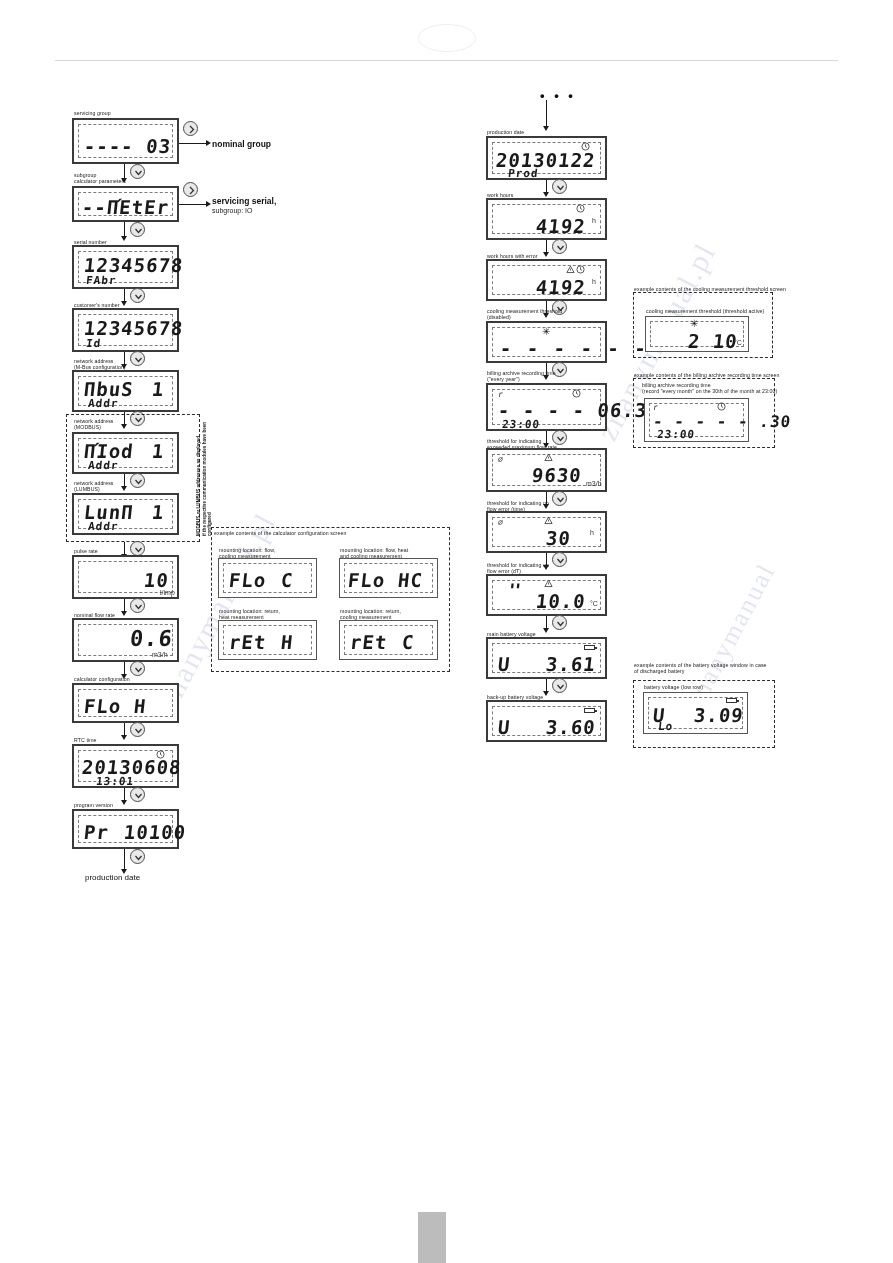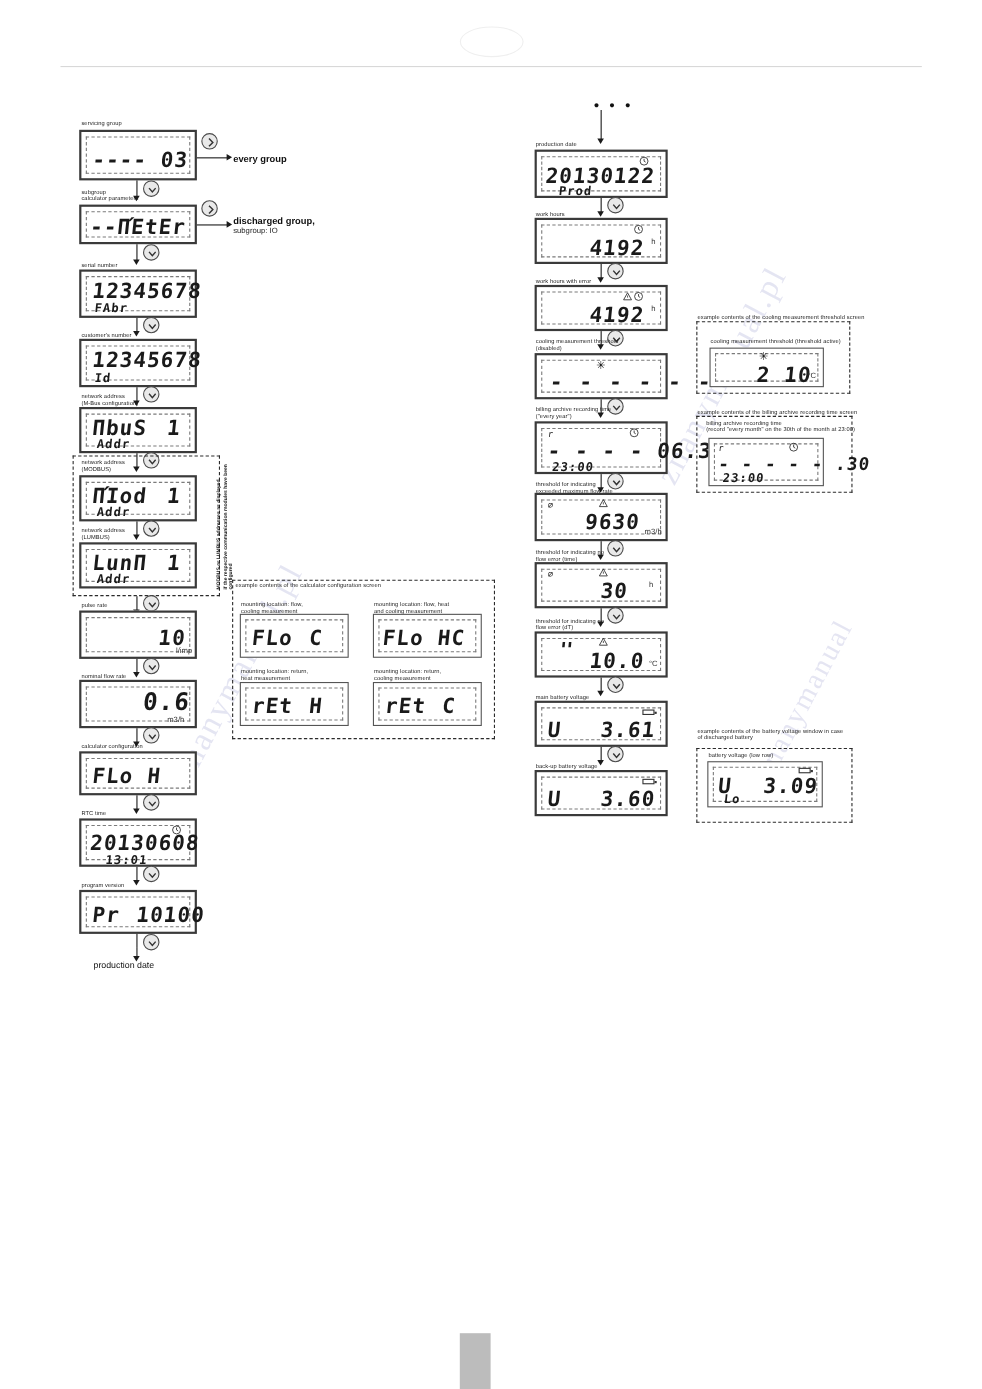--- a/index.html
+++ b/index.html
@@ -93,21 +93,21 @@
     <div class="inner"></div>
     <div class="seg big" style="left:10px;top:15px;">---- 03</div>
   </div>
   <div class="hline" style="left:179px;top:143px;width:30px;"></div>
   <div class="arrowhead-right" style="left:206px;top:140px;"></div>
   <div class="btn" style="left:183px;top:121px;">
     <svg width="11" height="11" viewBox="0 0 11 11">
         <path d="M4 2 L7.5 5.5 L4 9" stroke="#333" stroke-width="1.3" fill="none"></path>
       </svg>
   </div>
-  <div class="arrow-label" style="left:212px;top:139px;">every group</div>
+  <div class="arrow-label" style="left:212px;top:139px;">nominal group</div>
 
   <div class="vline" style="left:124px;top:164px;height:16px;"></div>
   <div class="arrowhead-down" style="left:121px;top:178px;"></div>
   <div class="btn" style="left:130px;top:164px;">
     <svg width="11" height="11" viewBox="0 0 11 11">
         <path d="M2.5 4 L5.5 7.5 L8.5 4" stroke="#333" stroke-width="1.3" fill="none"></path>
       </svg>
   </div>
 
   <div class="cap" style="left:74px;top:172px;">subgroup
@@ -116,21 +116,21 @@
     <div class="inner"></div>
     <div class="seg big" style="left:8px;top:8px;">--ΠΈtEr</div>
   </div>
   <div class="hline" style="left:179px;top:204px;width:30px;"></div>
   <div class="arrowhead-right" style="left:206px;top:201px;"></div>
   <div class="btn" style="left:183px;top:182px;">
     <svg width="11" height="11" viewBox="0 0 11 11">
         <path d="M4 2 L7.5 5.5 L4 9" stroke="#333" stroke-width="1.3" fill="none"></path>
       </svg>
   </div>
-  <div class="arrow-label" style="left:212px;top:196px;">discharged group,</div>
+  <div class="arrow-label" style="left:212px;top:196px;">servicing serial,</div>
   <div class="arrow-sub" style="left:212px;top:207px;">subgroup: IO</div>
 
   <div class="vline" style="left:124px;top:222px;height:16px;"></div>
   <div class="arrowhead-down" style="left:121px;top:236px;"></div>
   <div class="btn" style="left:130px;top:222px;">
     <svg width="11" height="11" viewBox="0 0 11 11">
         <path d="M2.5 4 L5.5 7.5 L8.5 4" stroke="#333" stroke-width="1.3" fill="none"></path>
       </svg>
   </div>
 

